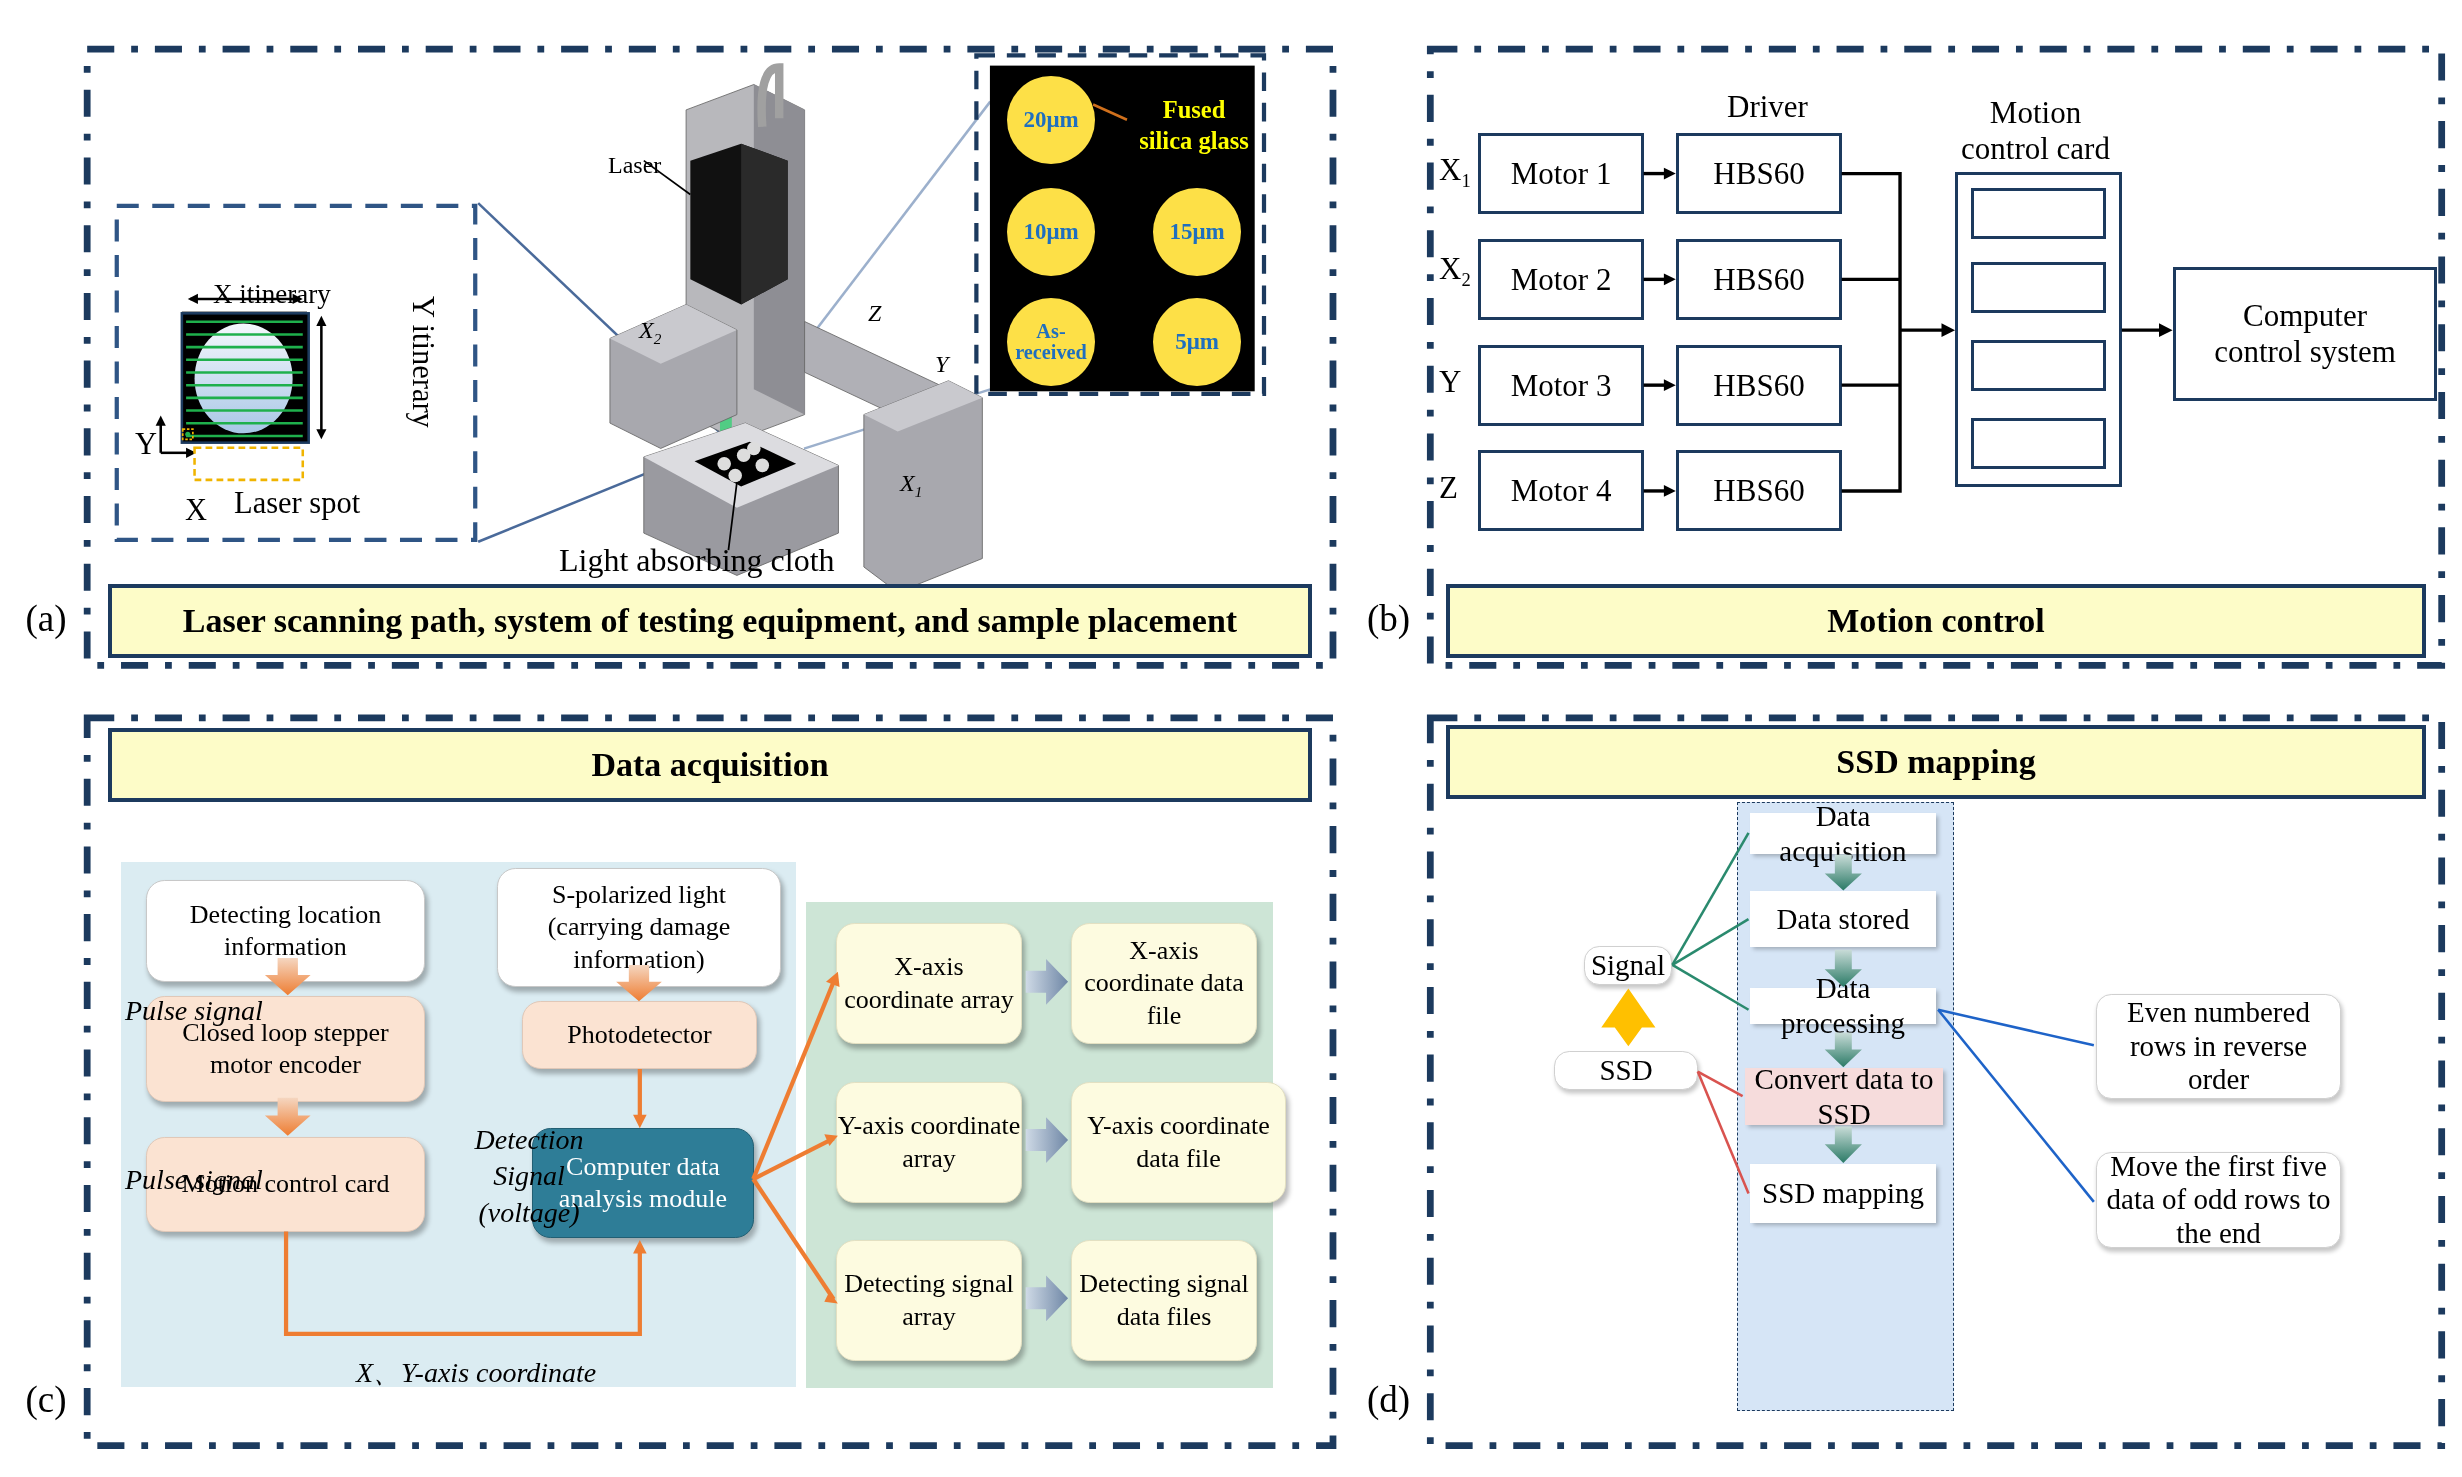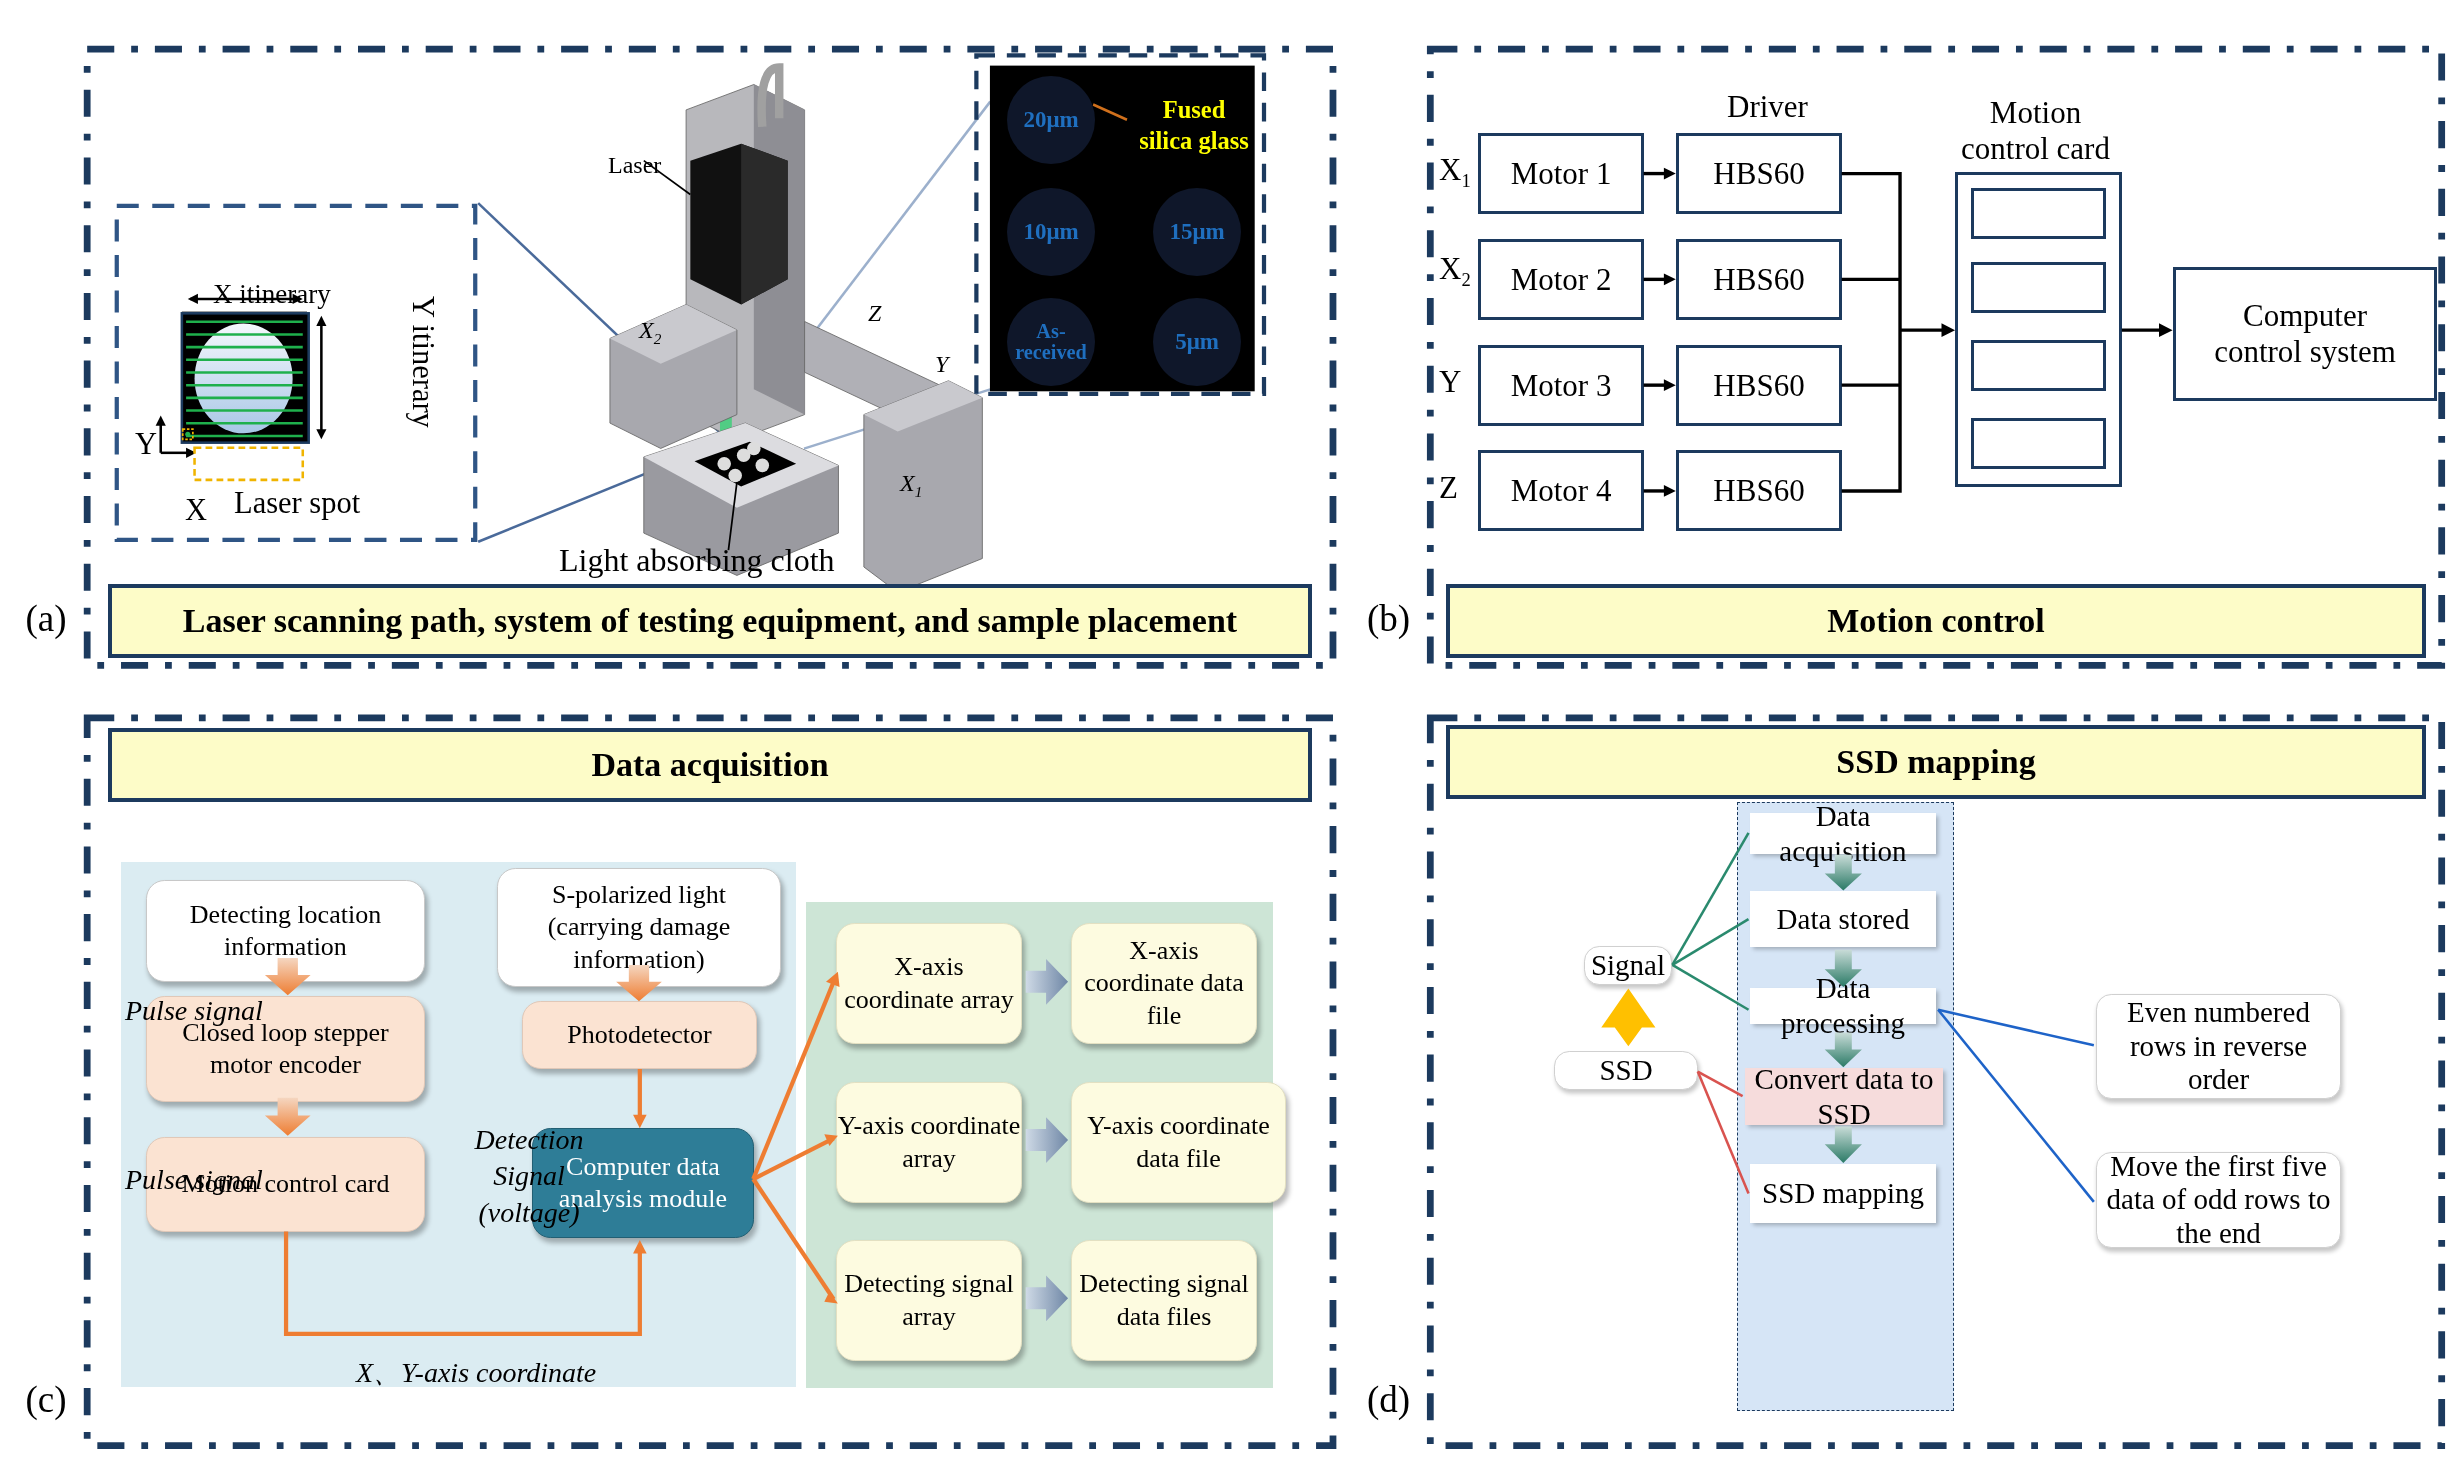--- a/index.html
+++ b/index.html
@@ -20,21 +20,21 @@
   .peach { background:#fbe3d2; border:1.7px solid #e0c8b8;text-align:center; }
   .cream { background:#fdfbe0; border:1.7px solid #e3e0c2; }
   .teal  { background:#2e7d97; color:#ffffff; border:1.7px solid #225f73; }
   .ital { position:absolute; font-style:italic; font-size:28px; }
   .sbox { position:absolute; box-sizing:border-box; background:#fff; display:flex; align-items:center;
           justify-content:center; text-align:center; font-size:29px; line-height:1.2;
           box-shadow: 2.5px 3.4px 4.2px rgba(0,0,0,0.25); }
   .rbox2 { position:absolute; box-sizing:border-box; background:#fff; border:1.7px solid #d0d0d0; border-radius:15.2px;
           display:flex; align-items:center; justify-content:center; text-align:center; font-size:29px; line-height:1.15;
           box-shadow: 1.7px 3.4px 4.2px rgba(0,0,0,0.22); }
-  .sample-circle { position:absolute; width:88px; height:88px; border-radius:50%; background:#0f172a;
+  .sample-circle { position:absolute; width:88px; height:88px; border-radius:50%; background:#fde047;
                    display:flex; align-items:center; justify-content:center; text-align:center;
                    color:#1f6fbf; font-weight:bold; font-size:23px; line-height:1.05; }
 </style>
 </head>
 <body>
 
 <svg class="abs" style="left:0;top:0" width="2462" height="1477" viewBox="0 0 2909 1745">
   <g fill="none" stroke="#1c3a5e" stroke-width="8" stroke-dasharray="32 20 8 20">
     <rect x="103" y="58" width="1472" height="728"></rect>
     <rect x="1690" y="58" width="1195" height="728"></rect>

